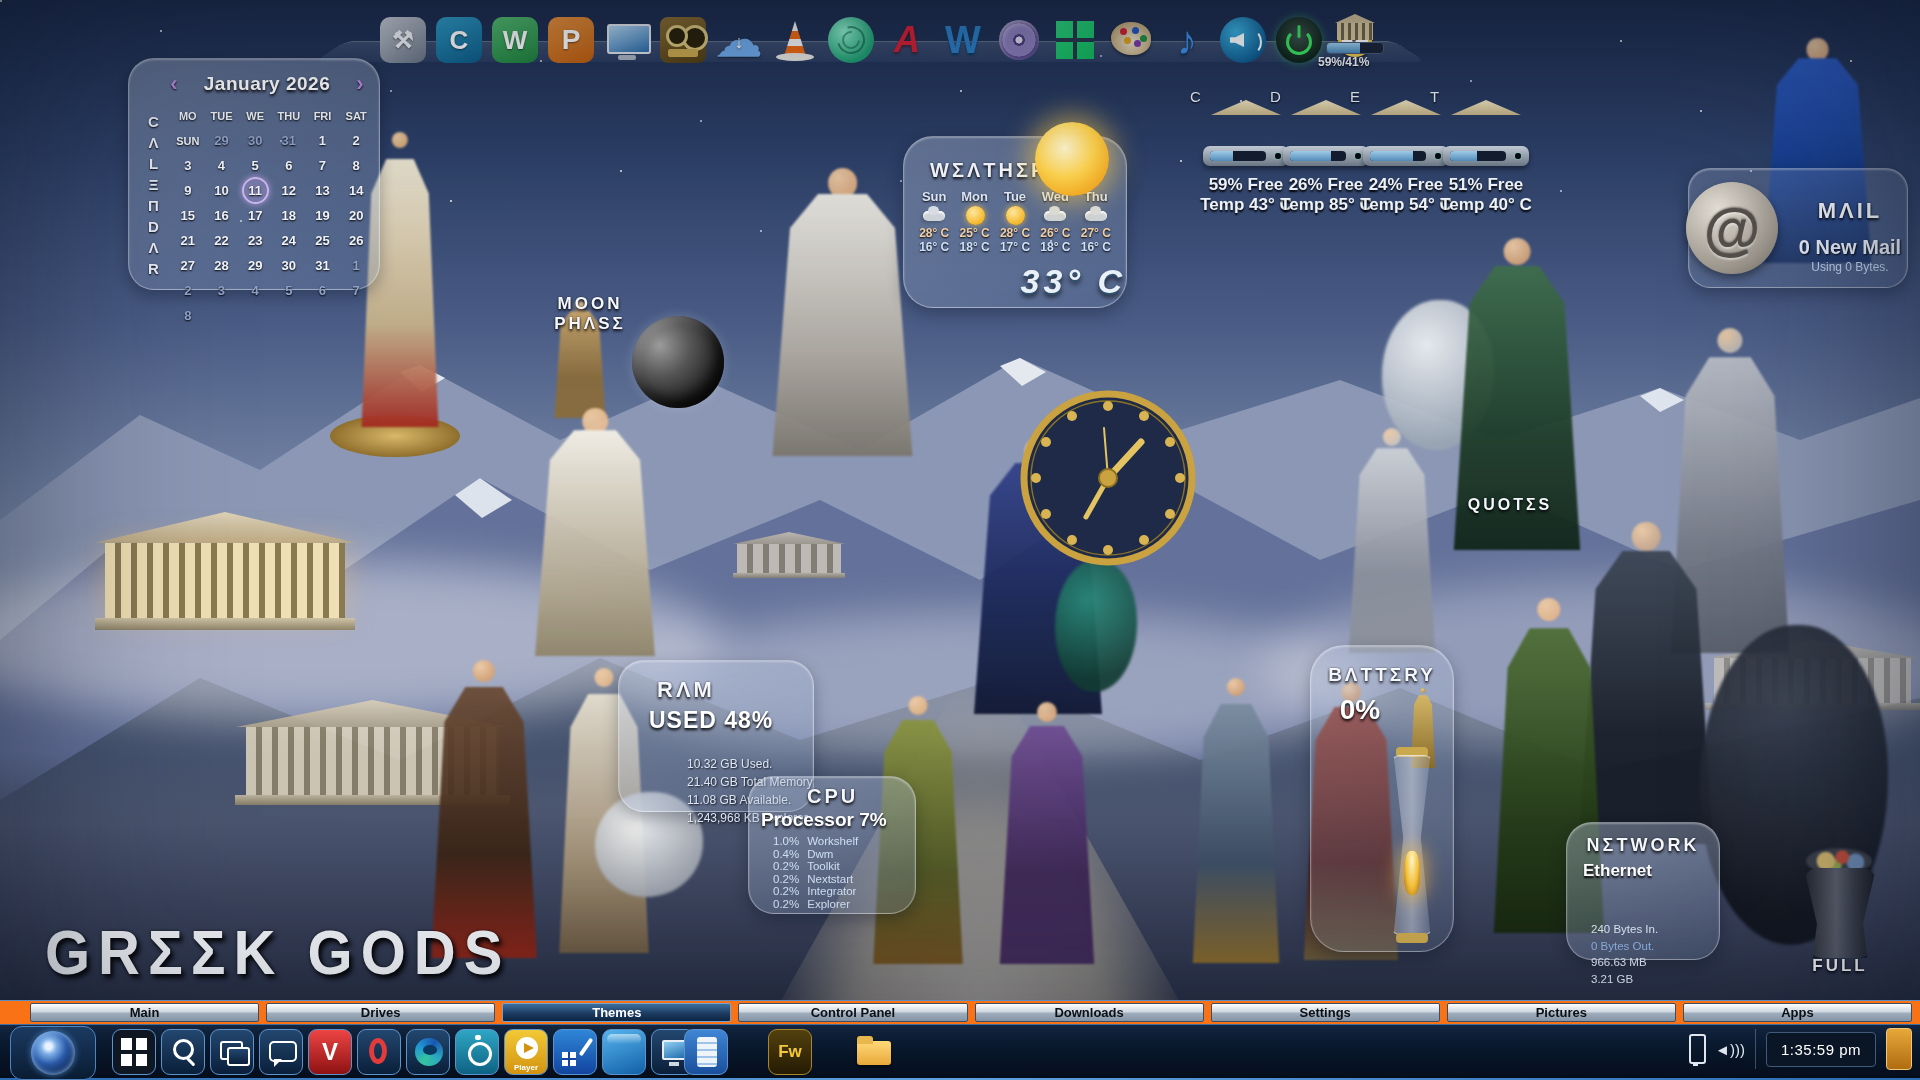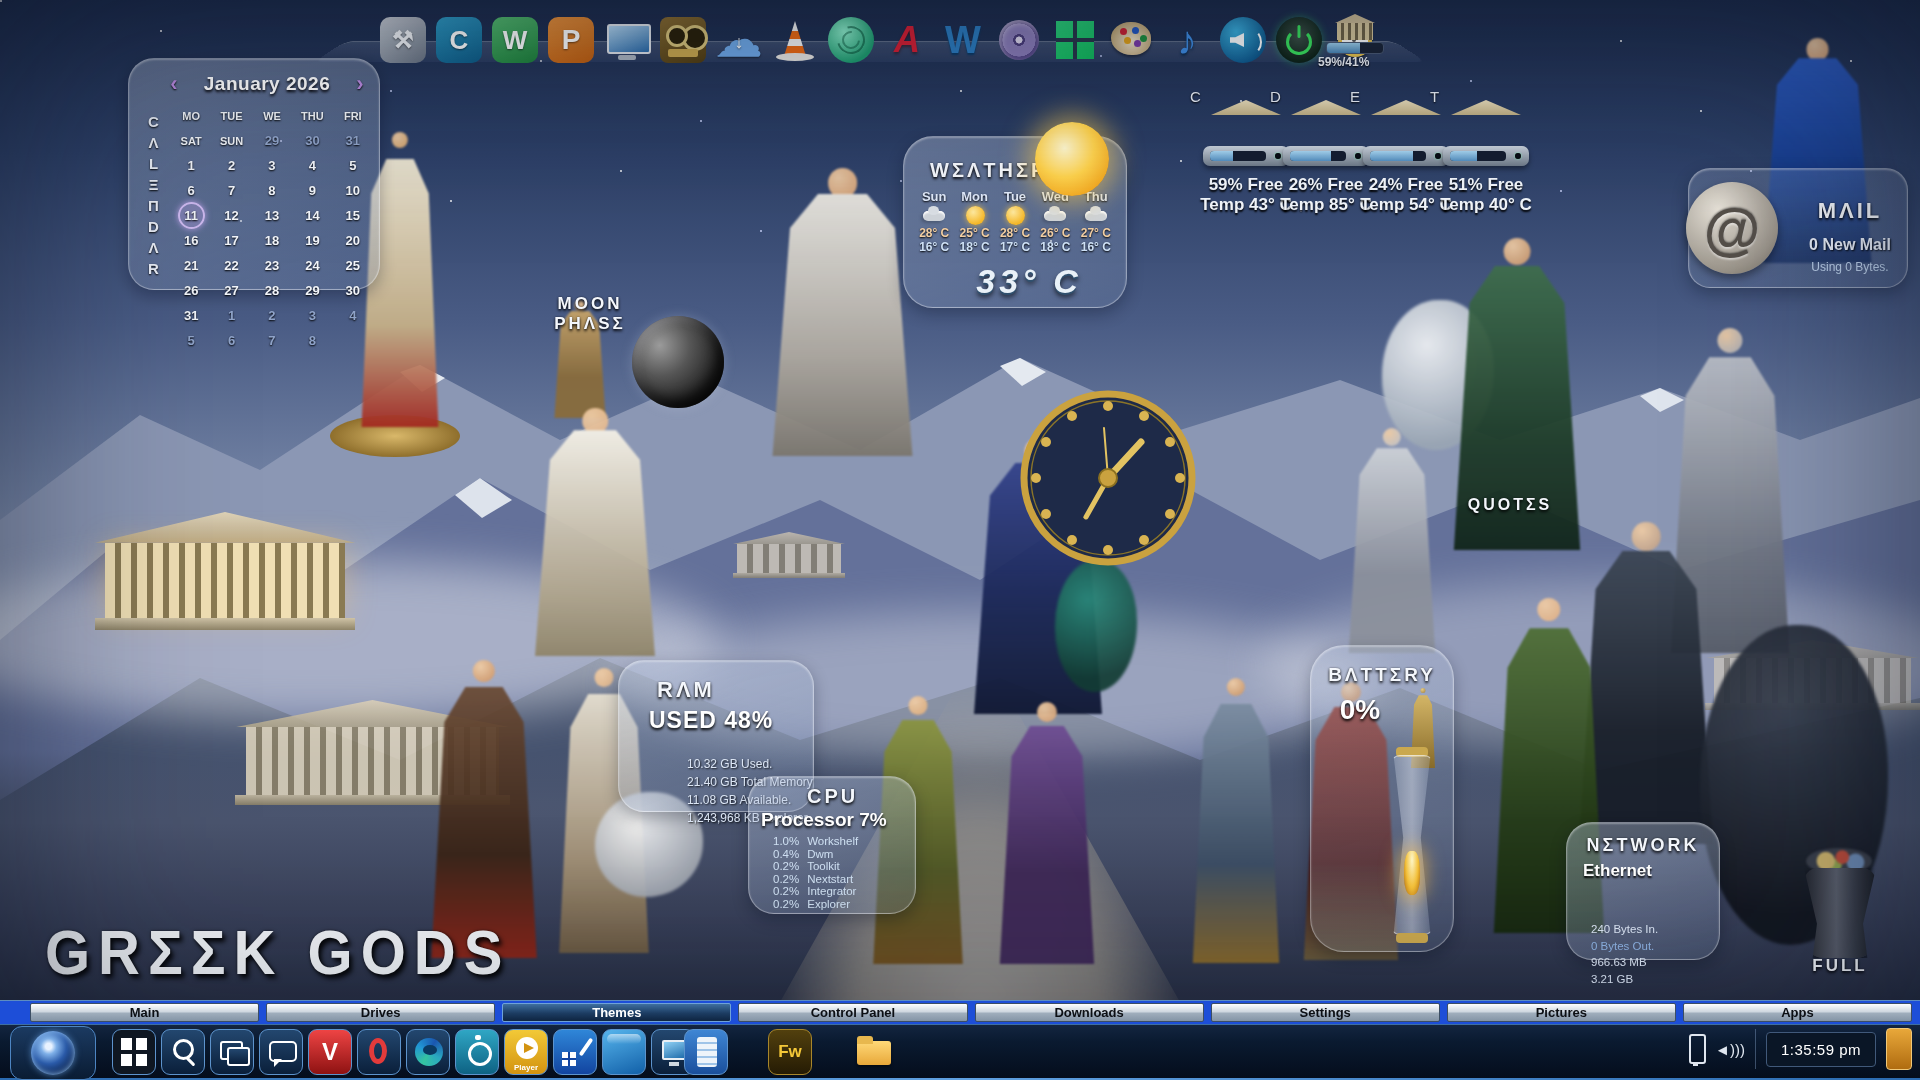--- a/index.html
+++ b/index.html
@@ -58,21 +58,21 @@
   #calendar{left:128px;top:58px;width:250px;height:230px;}
   #calendar .head{position:absolute;left:34px;top:12px;right:8px;display:flex;align-items:center;}
   #calendar .nav{color:#b98ae0;font-size:22px;font-weight:bold;cursor:pointer;width:22px;text-align:center;
     text-shadow:0 1px 2px #000;}
   #calendar .mtitle{flex:1;text-align:center;font-size:19px;font-weight:bold;color:#fff;
     text-shadow:0 2px 3px #000;letter-spacing:.5px;}
   #cal-side{position:absolute;left:16px;top:48px;width:18px;color:#e9edf5;font-size:15px;font-weight:bold;
     line-height:20.5px;text-align:center;text-shadow:0 1px 2px #000;
     writing-mode:vertical-rl;text-orientation:upright;letter-spacing:4px;height:180px;}
   #cal-grid{position:absolute;left:42px;top:44px;right:6px;bottom:6px;display:grid;
-    grid-template-columns:repeat(5,1fr);grid-auto-rows:25px;align-items:center;justify-items:center;}
+    grid-template-columns:repeat(6,1fr);grid-auto-rows:25px;align-items:center;justify-items:center;}
   #cal-grid .hd{font-size:11px;font-weight:bold;color:#f0f3f8;text-shadow:0 1px 2px #000;}
   #cal-grid .dc{font-size:13px;font-weight:bold;color:#f2f5fa;text-shadow:0 1px 2px #000;
     width:23px;height:23px;display:flex;align-items:center;justify-content:center;border-radius:50%;}
   #cal-grid .dc.dim{color:#8fa3c8;}
   #cal-grid .dc.today{border:2px solid #cdb9ef;background:rgba(185,160,230,.35);box-shadow:0 0 6px #b9a0e6;}
 
   
   #dock{position:absolute;left:380px;top:12px;width:1010px;height:56px;display:flex;gap:10px;align-items:center;}
   #dock-shelf{position:absolute;left:330px;top:38px;width:1080px;height:26px;border-radius:8px;
     background:linear-gradient(180deg,rgba(200,215,240,.16),rgba(80,100,140,.18));
@@ -175,33 +175,33 @@
   #weather .wd{flex:1;text-align:center;}
   #weather .wd .dn{font-size:13px;font-weight:bold;color:#dfe9fa;text-shadow:0 1px 2px #000;}
   #weather .wic{margin:4px auto 2px;width:26px;height:16px;position:relative;}
   .w-sun::before{content:"";position:absolute;left:4px;top:-2px;width:19px;height:19px;border-radius:50%;
     background:radial-gradient(circle at 38% 32%,#ffeaa0,#f7b928 70%);box-shadow:0 0 6px rgba(255,200,60,.8);}
   .w-cloud::before{content:"";position:absolute;left:2px;top:3px;width:22px;height:10px;border-radius:8px;
     background:#cfd4da;box-shadow:-2px 2px 3px rgba(60,70,90,.5), inset 0 2px 2px #fff;}
   .w-cloud::after{content:"";position:absolute;left:7px;top:-2px;width:11px;height:9px;border-radius:50%;background:#dadfe5;}
   #weather .hi{font-size:12px;font-weight:bold;color:#f3cfa3;text-shadow:0 1px 2px #000;}
   #weather .lo{font-size:12px;font-weight:bold;color:#cfe2f7;text-shadow:0 1px 2px #000;}
-  #weather .cur{position:absolute;left:0;right:0;bottom:6px;text-align:center;font-size:34px;font-weight:bold;
+  #weather .cur{position:absolute;left:0;right:0;bottom:6px;text-align:right;font-size:34px;font-weight:bold;
     font-style:italic;color:#e9f1f8;letter-spacing:4px;
     text-shadow:0 2px 0 #30506e,0 4px 5px rgba(0,0,0,.7);padding-left:28px;}
 
   
   #mail-panel{left:1688px;top:168px;width:218px;height:118px;border-radius:22px;
     background:linear-gradient(160deg,rgba(190,203,228,.22),rgba(116,136,172,.16));}
   #mail-at{position:absolute;left:1686px;top:182px;width:92px;height:92px;border-radius:50%;
     background:radial-gradient(circle at 35% 30%,#e9e4da,#9a948a 70%,#6e685e);
     display:flex;align-items:center;justify-content:center;font-size:58px;font-weight:bold;color:#55504a;
     text-shadow:0 2px 2px rgba(255,255,255,.5),0 -1px 2px rgba(0,0,0,.5);box-shadow:0 4px 8px rgba(0,0,0,.4);}
   #mail-title{position:absolute;left:1800px;top:198px;width:100px;text-align:center;font-size:22px;}
-  #mail-l1{position:absolute;left:1790px;top:236px;width:120px;text-align:center;font-size:16px;font-weight:bold;}
+  #mail-l1{position:absolute;left:1790px;top:236px;width:120px;text-align:center;font-size:20px;font-weight:bold;}
   #mail-l2{position:absolute;left:1790px;top:260px;width:120px;text-align:center;font-size:12px;color:#bcd0ea;}
 
   
   #moon-title{position:absolute;left:520px;top:294px;width:140px;text-align:center;font-size:17px;}
   #moon{position:absolute;left:632px;top:316px;width:92px;height:92px;border-radius:50%;
     background:radial-gradient(circle at 30% 32%,#9b9b9b 0%,#565656 34%,#232323 68%,#101010 100%);
     box-shadow:inset -6px -8px 14px rgba(0,0,0,.8), inset 4px 4px 8px rgba(220,220,230,.25), 0 0 12px rgba(200,210,230,.25);}
 
   
   #clock{position:absolute;left:1020px;top:390px;}
@@ -259,21 +259,21 @@
   #urn .body{position:absolute;left:4px;right:4px;top:6px;bottom:0;border-radius:14px 14px 20px 20px;
     background:linear-gradient(90deg,#23262e,#5a5f6c 45%,#383d49 70%,#1a1d24);
     clip-path:polygon(0 0,100% 0,82% 62%,88% 100%,12% 100%,18% 62%);box-shadow:0 4px 8px rgba(0,0,0,.6);}
   #urn-label{position:absolute;left:1800px;top:956px;width:80px;text-align:center;font-size:17px;}
 
   
   #big-title{position:absolute;left:45px;top:918px;font-size:58px;font-weight:bold;letter-spacing:8px;
     color:#eceff3;text-shadow:3px 4px 5px rgba(0,0,0,.9),0 0 3px rgba(0,0,0,.6);transform:scaleY(1.08);}
 
   
-  #tabs-row{position:absolute;left:0;right:0;top:1000px;height:24px;background:#1d4ed8;
+  #tabs-row{position:absolute;left:0;right:0;top:1000px;height:24px;background:#f97316;
     border-top:1px solid #5d8cc0;display:flex;gap:7px;padding:2px 8px 2px 30px;box-sizing:border-box;}
   #tabs-row .tab{flex:1;display:flex;align-items:center;justify-content:center;font-size:13px;font-weight:bold;
     color:#0c0f14;background:linear-gradient(180deg,#fdfeff 0%,#cfd7e0 45%,#9fadbc 55%,#8494a6 100%);
     border:1px solid #3c4e64;border-radius:2px;cursor:pointer;}
   #tabs-row .tab.active{color:#fff;background:linear-gradient(180deg,#3f6f9f 0%,#1c3c62 55%,#0e2440 100%);
     border-color:#6fa3d8;}
   #tab-orb{position:absolute;left:6px;top:1003px;width:18px;height:18px;border-radius:50%;
     background:radial-gradient(circle at 35% 30%,#cfe6ff,#2a6ac0 55%,#0a2a5a);border:1px solid #7fb0e0;}
   #apps-row{position:absolute;left:0;right:0;top:1024px;height:56px;
     background:linear-gradient(180deg,#132richer档540 0%,#0a1a30 30%,#040c1a 100%);

